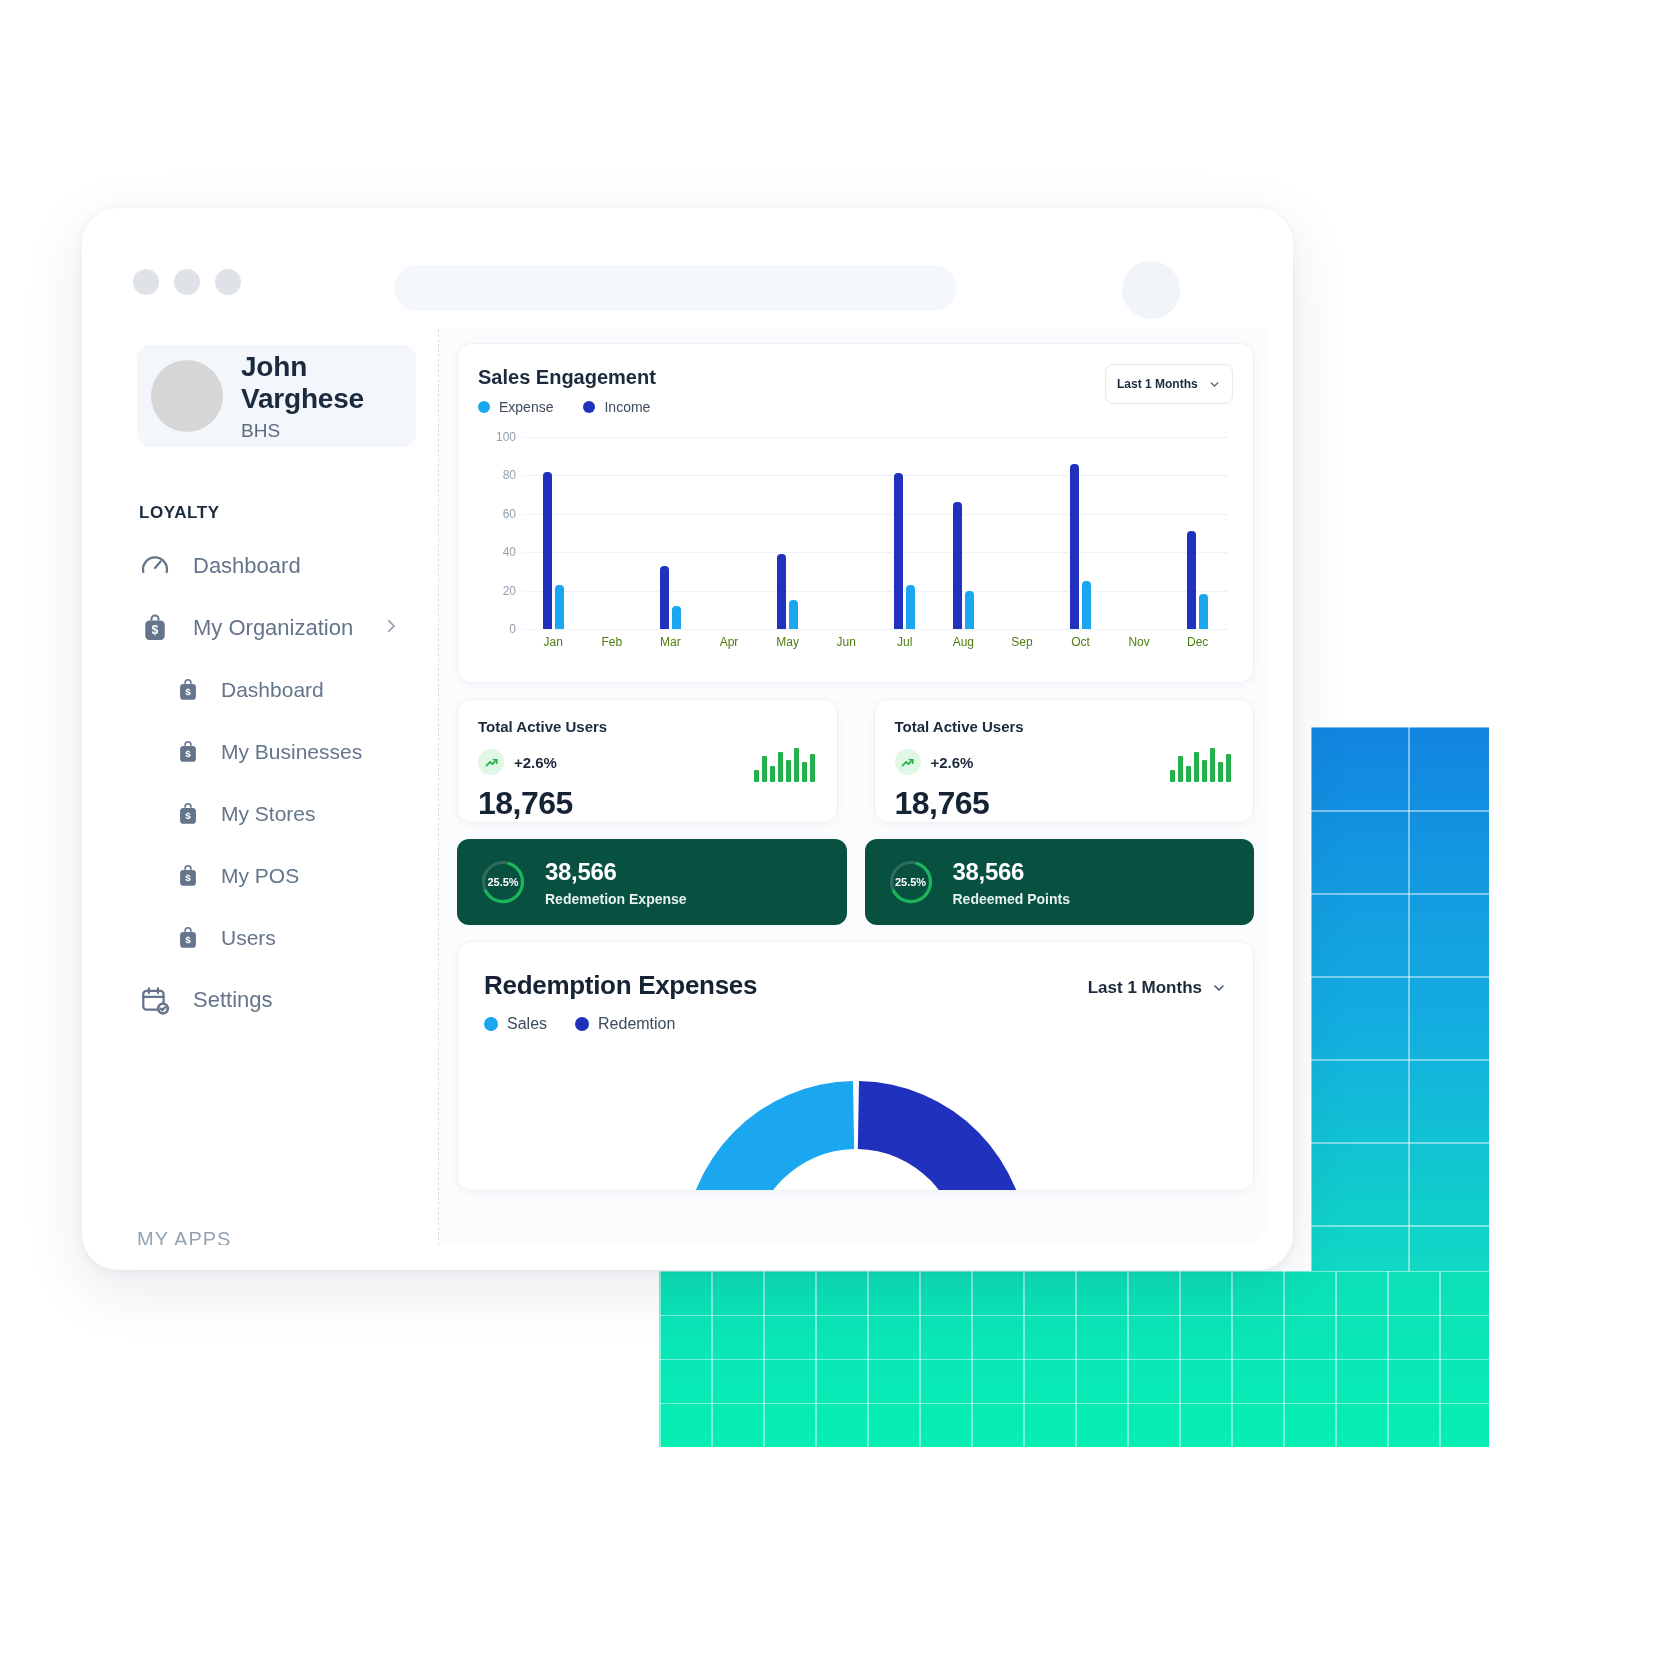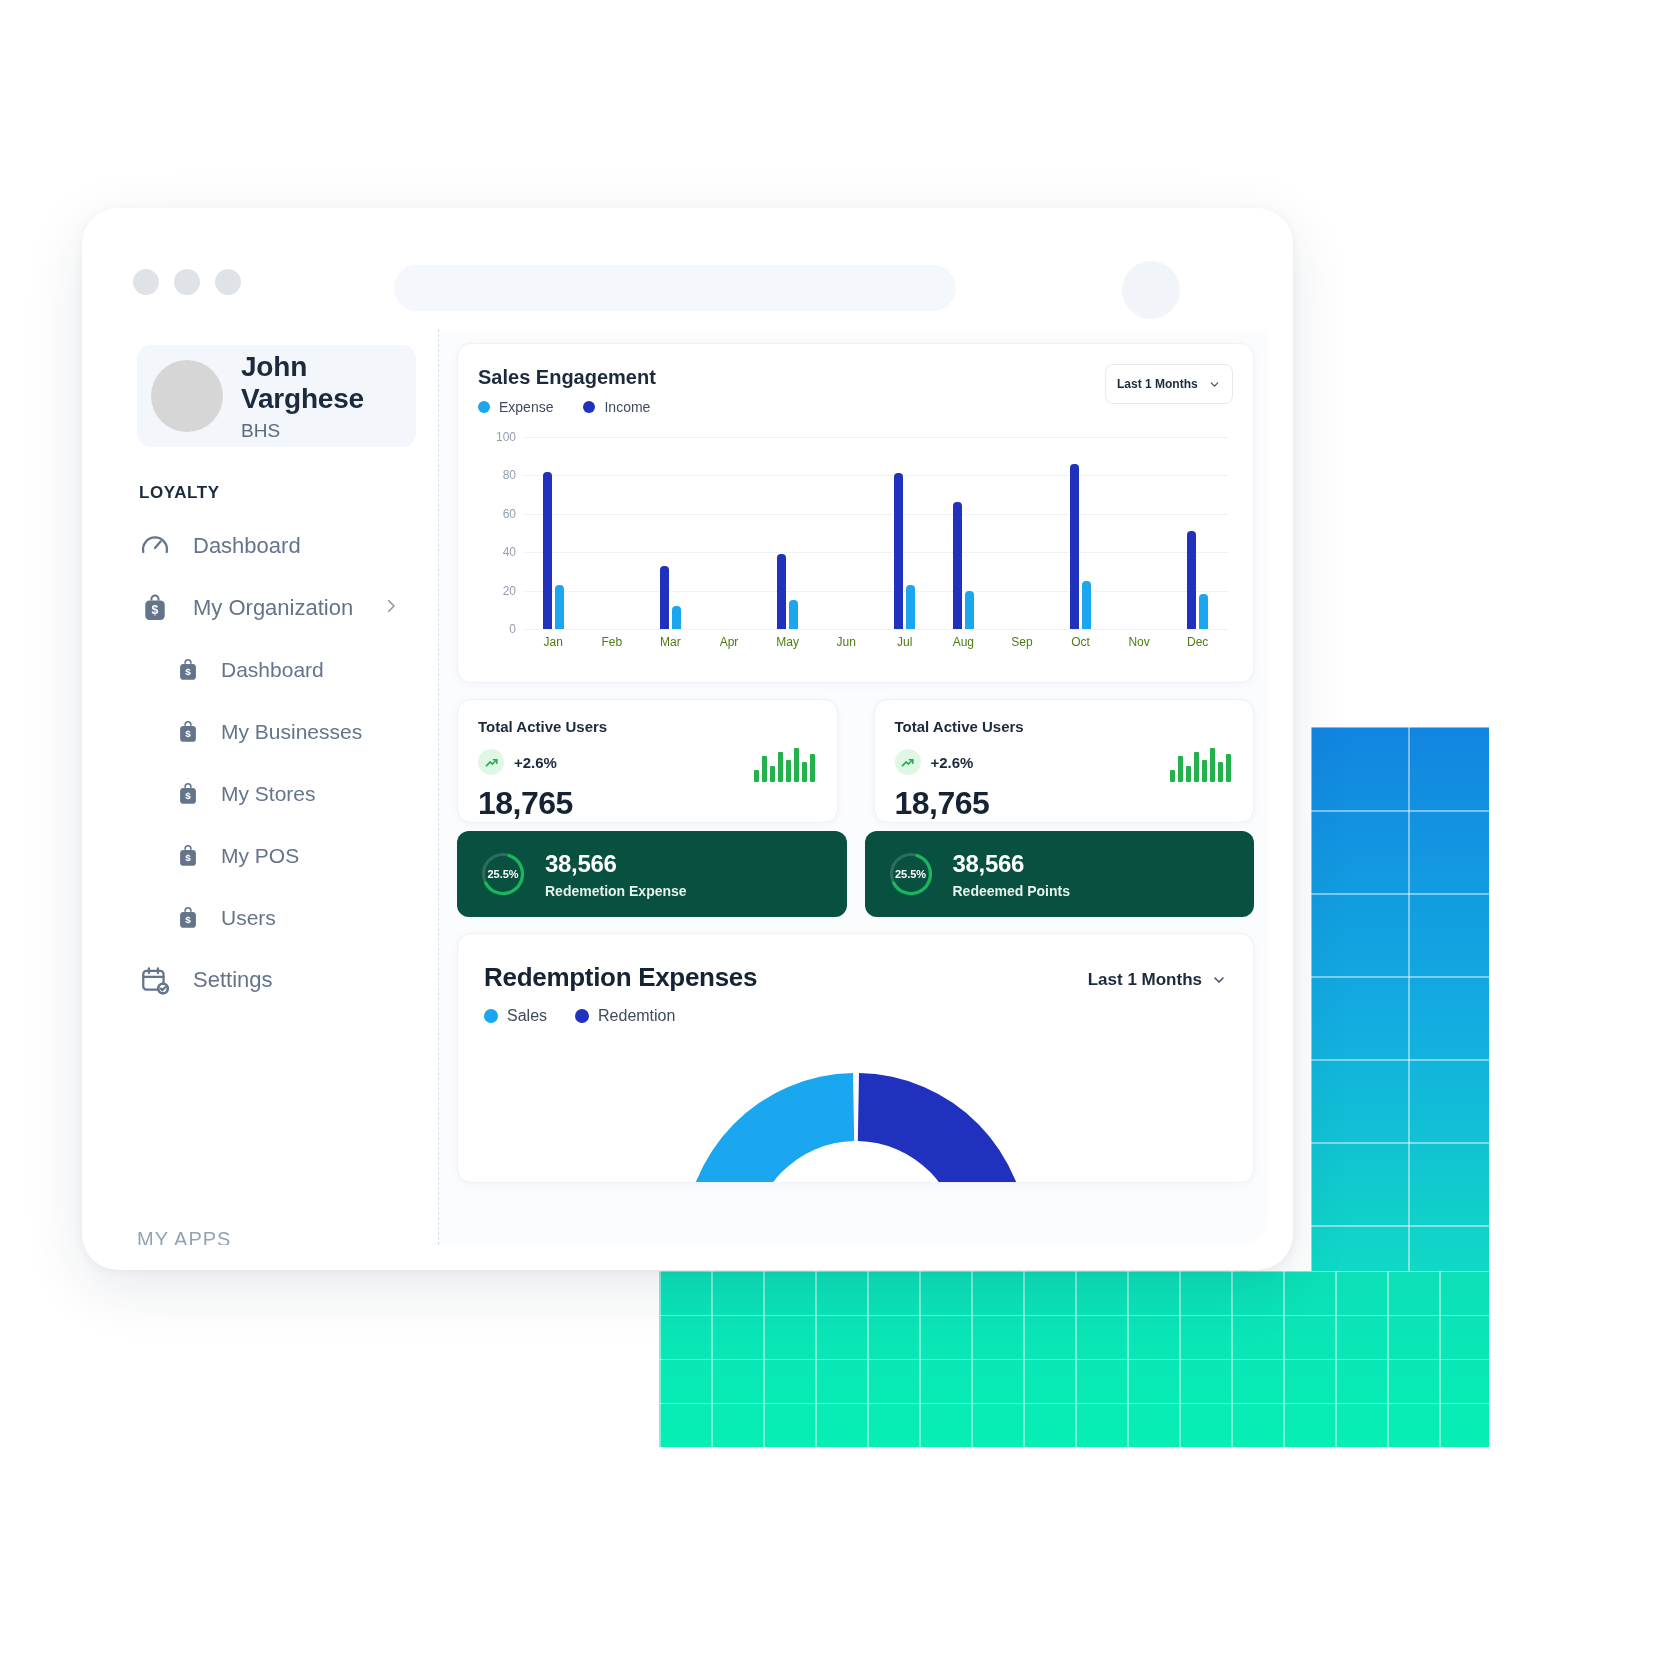--- a/index.html
+++ b/index.html
@@ -73,21 +73,21 @@
     height: 102px;
     background: #f3f6fa;
     border-radius: 14px;
     display: flex; align-items: center; padding-left: 14px; gap: 18px;
   }
   #profile-avatar { width: 72px; height: 72px; border-radius: 50%; background: #d6d6d6; flex: 0 0 72px; }
   .profile-name { font-size: 28px; font-weight: bold; color: #1b2a3d; letter-spacing: -.2px; }
   .profile-sub { font-size: 19px; color: #5c6b7e; margin-top: 5px; }
 
   #section-label {
-    margin: 36px 0 0 24px;
+    margin: 56px 0 0 24px;
     font-size: 17px; font-weight: bold; color: #1b2a3d; letter-spacing: .6px;
   }
   .nav { margin-top: 12px; }
   .nav-item {
     display: flex; align-items: center;
     height: 62px; padding-left: 24px; gap: 22px;
     color: #64748b; font-size: 22px;
     position: relative;
     cursor: pointer;
   }
@@ -141,21 +141,21 @@
   .delta-badge {
     width: 26px; height: 26px; border-radius: 50%;
     background: #dff7e4; display: flex; align-items: center; justify-content: center;
   }
   .delta-text { font-size: 15px; font-weight: bold; color: #1b2a3d; }
   .stat-value { font-size: 32px; font-weight: bold; color: #152334; margin-top: 10px; letter-spacing: -.5px; }
   .spark { position: absolute; right: 22px; bottom: 40px; display: flex; align-items: flex-end; gap: 3px; height: 36px; }
   .spark i { display: block; width: 5px; background: #24b14b; border-radius: 1px; }
 
   
-  .row3 { display: flex; gap: 18px; margin-top: 8px; }
+  .row3 { display: flex; gap: 18px; margin-top: 16px; }
   .green-card {
     flex: 1; height: 86px; border-radius: 12px;
     background: #08503f;
     display: flex; align-items: center; gap: 18px; padding-left: 22px;
   }
   .donut { position: relative; width: 48px; height: 48px; flex: 0 0 48px; }
   .donut .pct {
     position: absolute; inset: 0; display: flex; align-items: center; justify-content: center;
     font-size: 11px; font-weight: bold; color: #ffffff;
   }

